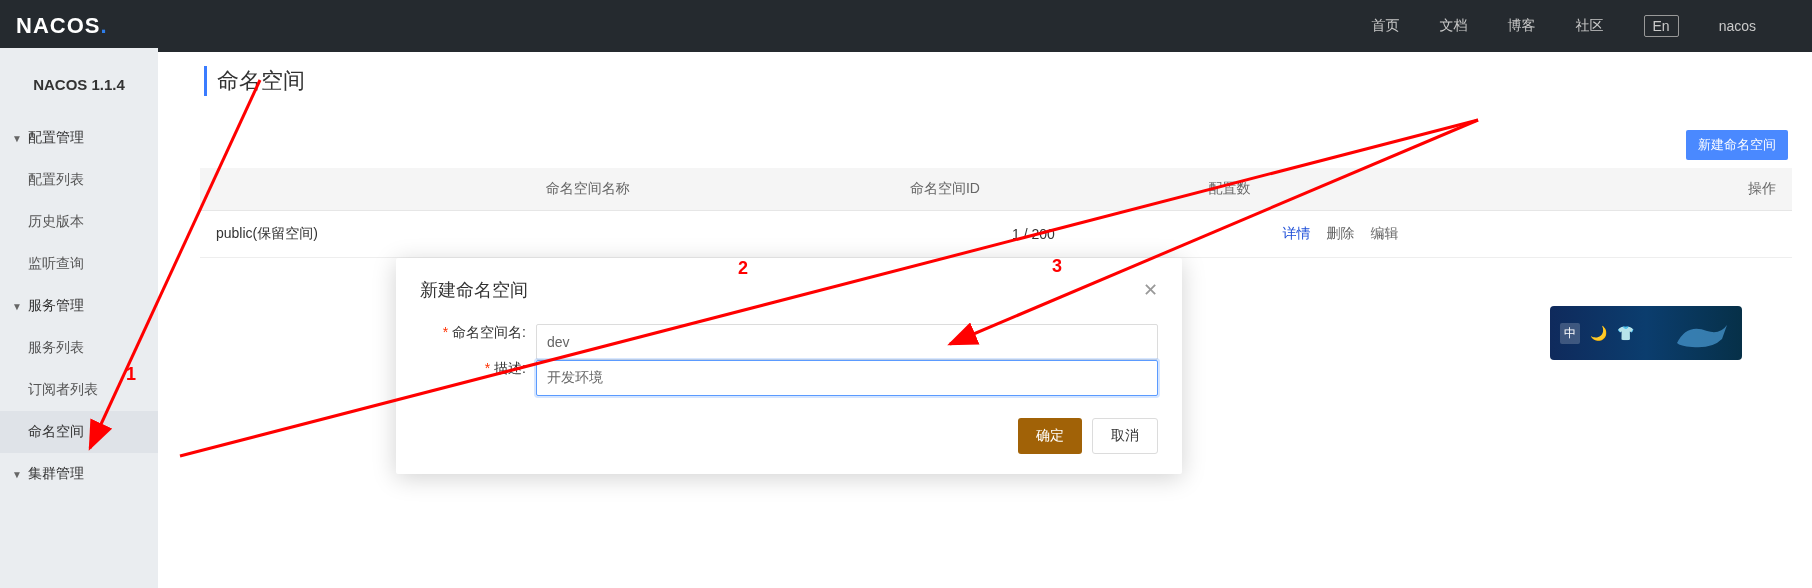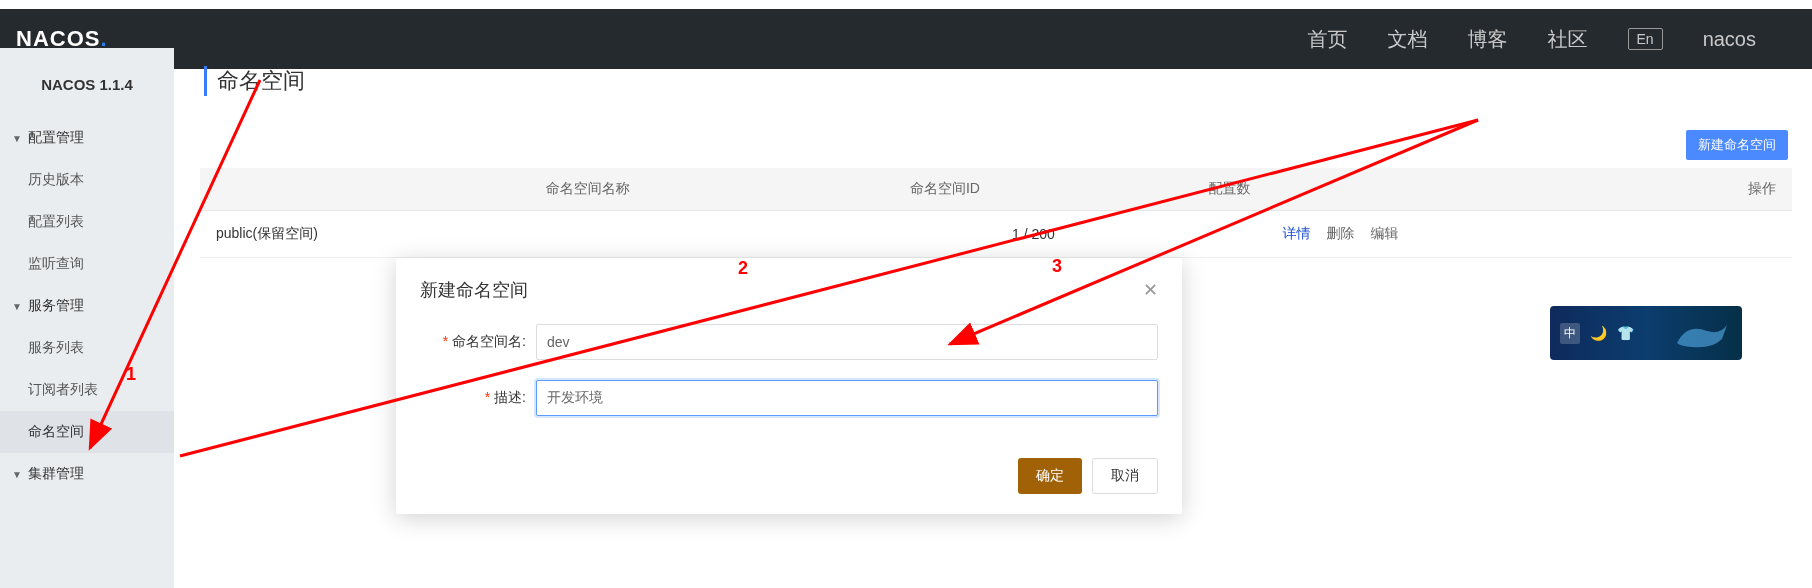--- a/index.html
+++ b/index.html
@@ -1,28 +1,28 @@
 <!DOCTYPE html>
 <html><head>
   <meta charset="utf-8">
   <style>
     * { margin: 0; padding: 0; box-sizing: border-box; }
     body { font-family: -apple-system, BlinkMacSystemFont, "Segoe UI", "Microsoft YaHei", sans-serif; font-size: 14px; color: #333; background: #fff; width: 1812px; height: 588px; overflow: hidden; position: relative; }
     
     
-    .navbar { height: 60px; background: #252a2f; color: #fff; display: flex; align-items: center; padding: 0 16px; margin-top: 9px; }
+    .navbar { height: 52px; background: #252a2f; color: #fff; display: flex; align-items: center; padding: 0 16px; }
     .navbar-logo { font-size: 22px; font-weight: bold; letter-spacing: 1px; color: #fff; }
     .navbar-logo .dot { color: #2e7de9; }
     .navbar-spacer { flex: 1; }
     .navbar-links { display: flex; align-items: center; gap: 40px; margin-right: 40px; }
-    .navbar-link { color: #c9c9c9; cursor: pointer; font-size: 20px; }
+    .navbar-link { color: #c9c9c9; cursor: pointer; font-size: 14px; }
     .navbar-lang { border: 1px solid #999; padding: 2px 8px; border-radius: 2px; font-size: 14px; }
     
     
-    .sidebar { position: absolute; left: 0; top: 48px; bottom: 0; width: 174px; background: #eaedf0; display: flex; flex-direction: column; }
+    .sidebar { position: absolute; left: 0; top: 48px; bottom: 0; width: 158px; background: #eaedf0; display: flex; flex-direction: column; }
     .sidebar-version { text-align: center; font-weight: bold; font-size: 15px; padding: 28px 0 24px; color: #333; }
     .sidebar-group { display: flex; align-items: center; padding: 12px 10px; cursor: pointer; color: #333; font-size: 14px; }
     .sidebar-caret { width: 14px; display: inline-flex; justify-content: center; margin-right: 4px; font-size: 10px; color: #666; }
     .sidebar-item { padding: 12px 10px 12px 28px; cursor: pointer; color: #555; font-size: 14px; }
     .sidebar-item.active { background: #dfe3e8; color: #333; }
     
     
     .main { position: absolute; left: 190px; right: 0; top: 48px; bottom: 0; padding: 18px 20px 0 10px; }
     .page-title { border-left: 3px solid #3b7cff; padding-left: 10px; font-size: 22px; font-weight: 400; margin-bottom: 34px; margin-left: 4px; }
     .action-row { display: flex; justify-content: flex-end; margin-bottom: 8px; padding-right: 4px; }
@@ -34,21 +34,21 @@
     .table td { padding: 14px 16px; border-bottom: 1px solid #eee; color: #333; }
     .table .link { color: #1d4ed8; cursor: pointer; margin-right: 12px; }
     .table .link-disabled { color: #666; cursor: pointer; margin-right: 12px; }
     
     
     .modal { position: absolute; left: 396px; top: 258px; width: 786px; background: #fff; box-shadow: 0 4px 24px rgba(0,0,0,0.18); border-radius: 2px; }
     .modal-header { display: flex; align-items: center; justify-content: space-between; padding: 20px 24px 16px; }
     .modal-title { font-size: 18px; color: #333; }
     .modal-close { font-size: 18px; color: #999; cursor: pointer; }
     .modal-body { padding: 6px 24px 8px; }
-    .form-row { display: flex; align-items: center; margin-bottom: 20px; }
+    .form-row { display: flex; align-items: flex-start; }
     .form-label { width: 116px; text-align: right; padding-right: 10px; color: #333; font-size: 14px; }
     .form-label .req { color: #ff3000; margin-right: 4px; }
     .form-input { flex: 1; height: 36px; border: 1px solid #dcdcdc; padding: 0 10px; font-size: 14px; color: #666; border-radius: 2px; }
     .form-input.focused { border-color: #5b9bff; box-shadow: 0 0 0 2px rgba(91,155,255,0.25); }
     .modal-footer { display: flex; justify-content: flex-end; gap: 10px; padding: 14px 24px 20px; }
     .btn-primary { background: #a16207; color: #fff; border: none; padding: 8px 18px; font-size: 14px; cursor: pointer; border-radius: 3px; }
     .btn-default { background: #fff; color: #333; border: 1px solid #dcdcdc; padding: 8px 18px; font-size: 14px; cursor: pointer; border-radius: 3px; }
     
     
     .promo { position: absolute; right: 70px; top: 306px; width: 192px; height: 54px; background: linear-gradient(90deg,#0f2a5c 0%,#0b3d6e 50%,#063048 100%); border-radius: 4px; display: flex; align-items: center; gap: 10px; color: #fff; padding: 0 10px; }
@@ -79,22 +79,22 @@
   </div>
 </div>
 
 <div class="sidebar">
   <div class="sidebar-version">NACOS 1.1.4</div>
 
   <div class="sidebar-group">
     <span class="sidebar-caret">▼</span>
     <span>配置管理</span>
   </div>
+  <div class="sidebar-item">配置列表</div>
   <div class="sidebar-item">历史版本</div>
-  <div class="sidebar-item">配置列表</div>
   <div class="sidebar-item">监听查询</div>
 
   <div class="sidebar-group">
     <span class="sidebar-caret">▼</span>
     <span>服务管理</span>
   </div>
   <div class="sidebar-item">服务列表</div>
   <div class="sidebar-item">订阅者列表</div>
 
   <div class="sidebar-item active">命名空间</div>

